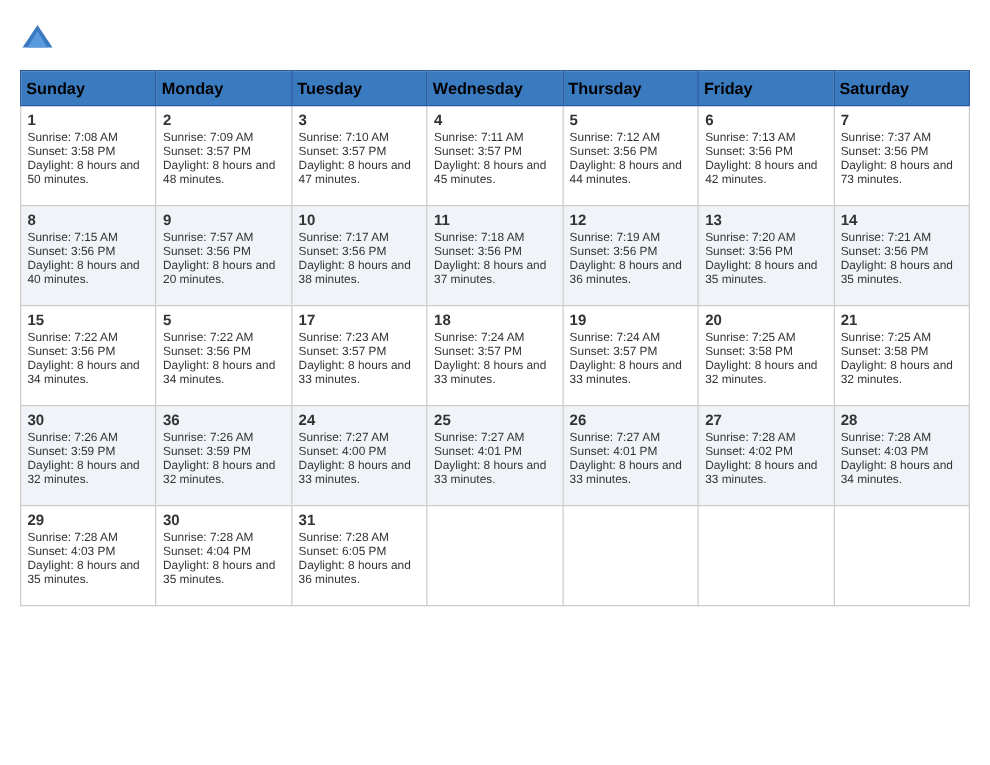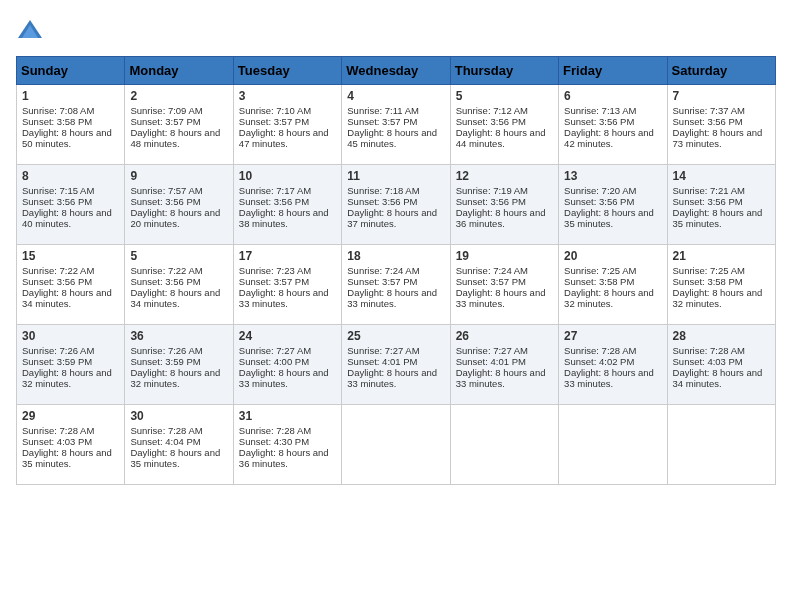--- a/index.html
+++ b/index.html
@@ -155,20 +155,20 @@
         <td><span class="day-num">36</span><span>Sunrise: 7:26 AM</span><br><span>Sunset: 3:59 PM</span><br><span>Daylight: 8 hours and 32 minutes.</span></td>
         <td><span class="day-num">24</span><span>Sunrise: 7:27 AM</span><br><span>Sunset: 4:00 PM</span><br><span>Daylight: 8 hours and 33 minutes.</span></td>
         <td><span class="day-num">25</span><span>Sunrise: 7:27 AM</span><br><span>Sunset: 4:01 PM</span><br><span>Daylight: 8 hours and 33 minutes.</span></td>
         <td><span class="day-num">26</span><span>Sunrise: 7:27 AM</span><br><span>Sunset: 4:01 PM</span><br><span>Daylight: 8 hours and 33 minutes.</span></td>
         <td><span class="day-num">27</span><span>Sunrise: 7:28 AM</span><br><span>Sunset: 4:02 PM</span><br><span>Daylight: 8 hours and 33 minutes.</span></td>
         <td><span class="day-num">28</span><span>Sunrise: 7:28 AM</span><br><span>Sunset: 4:03 PM</span><br><span>Daylight: 8 hours and 34 minutes.</span></td>
       </tr>
       <tr>
         <td><span class="day-num">29</span><span>Sunrise: 7:28 AM</span><br><span>Sunset: 4:03 PM</span><br><span>Daylight: 8 hours and 35 minutes.</span></td>
         <td><span class="day-num">30</span><span>Sunrise: 7:28 AM</span><br><span>Sunset: 4:04 PM</span><br><span>Daylight: 8 hours and 35 minutes.</span></td>
-        <td><span class="day-num">31</span><span>Sunrise: 7:28 AM</span><br><span>Sunset: 4:30 PM</span><br><span>Daylight: 8 hours and 36 minutes.</span></td>
+        <td><span class="day-num">31</span><span>Sunrise: 7:28 AM</span><br><span>Sunset: 6:05 PM</span><br><span>Daylight: 8 hours and 36 minutes.</span></td>
         <td class="empty"></td>
         <td class="empty"></td>
         <td class="empty"></td>
         <td class="empty"></td>
       </tr>
     </tbody>
 </table>
 
 </body></html>

